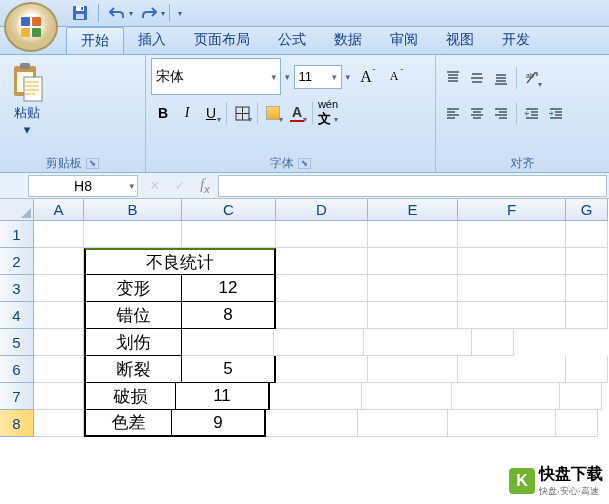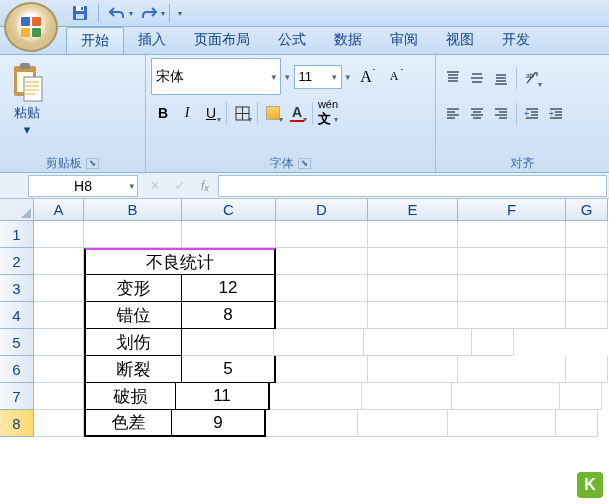--- a/index.html
+++ b/index.html
@@ -44,34 +44,34 @@
 
 .grow-a { font-family:serif; }
 .a-red { color:#333; border-bottom:2px solid #c00; padding:0 2px; font-weight:bold; }
 .fill-y { width:14px; height:14px; background:linear-gradient(#ffd060,#f0b030); border:1px solid #aaa; display:inline-block; }
 
 .namebox-row { height:26px; display:flex; align-items:center; border-bottom:1px solid #a8c0d8; background:#e8f0fa; }
 .namebox { width:110px; height:22px; background:#fff; border:1px solid #a8c0d8; margin-left:28px; display:flex; align-items:center; justify-content:center; font-size:14px; position:relative; }
 .namebox .arrow { position:absolute; right:3px; font-size:9px; color:#567; }
 .nb-btns { display:flex; margin-left:6px; gap:3px; }
 .nb-btn { width:22px; height:22px; display:flex; align-items:center; justify-content:center; color:#888; cursor:pointer; }
-.fx { font-style:italic; font-family:serif; font-size:11px; }
+.fx { font-style:italic; font-family:serif; font-size:14px; }
 .formula { flex:1; height:22px; background:#fff; border:1px solid #a8c0d8; margin:0 2px; }
 
 .grid { position:relative; }
 .sel-all { position:absolute; left:0; top:0; width:34px; height:22px; background:#e8eef7; border:1px solid #9eb6ce; border-top:none; border-left:none; }
 .sel-all::after { content:""; position:absolute; right:2px; bottom:2px; border:5px solid transparent; border-right-color:#a8b8c8; border-bottom-color:#a8b8c8; }
 .colhdrs { display:flex; margin-left:34px; }
 .colhdr { height:22px; background:linear-gradient(#f6f9fd,#dde8f5); border-right:1px solid #9eb6ce; border-bottom:1px solid #9eb6ce; display:flex; align-items:center; justify-content:center; color:#15428b; font-size:15px; }
 .rows { }
 .row { display:flex; height:27px; }
 .rowhdr { width:34px; background:linear-gradient(90deg,#f6f9fd,#dde8f5); border-right:1px solid #9eb6ce; border-bottom:1px solid #9eb6ce; display:flex; align-items:center; justify-content:center; color:#15428b; font-size:15px; }
 .rowhdr.sel { background:linear-gradient(90deg,#ffe9a8,#ffd86e); }
 .cell { border-right:1px solid #d0d7e5; border-bottom:1px solid #d0d7e5; display:flex; align-items:center; justify-content:center; font-size:17px; background:#fff; }
-.cell.bT { border-top:2px solid #d946ef; }
+.cell.bT { border-top:2px solid #4d7c0f; }
 .cell.bB { border-bottom:2px solid #000; }
 .cell.bL { border-left:2px solid #000; }
 .cell.bR { border-right:2px solid #000; }
 .cell.bM { border-bottom:1.5px solid #000; }
 
 .watermark { position:absolute; right:6px; bottom:6px; display:flex; align-items:center; gap:4px; font-size:13px; }
 .wm-logo { width:26px; height:26px; background:#6fb52e; border-radius:4px; color:#fff; font-weight:bold; display:flex; align-items:center; justify-content:center; font-size:16px; }
 .wm-text b { font-size:16px; }
 .wm-sub { font-size:9px; color:#666; }
 </style>
@@ -371,13 +371,17 @@
         <div class="cell" style="width: 92px;"></div>
         <div class="cell" style="width: 90px;"></div>
         <div class="cell" style="width: 108px;"></div>
         <div class="cell" style="width: 42px;"></div>
       </div>
     </div>
 </div>
 
 <div class="watermark">
   <div class="wm-logo">K</div>
+  <div>
+    <div class="wm-text"><b>快盘下载</b></div>
+    <div class="wm-sub">快盘·安心·高速</div>
+  </div>
 </div>
 
 </body></html>

